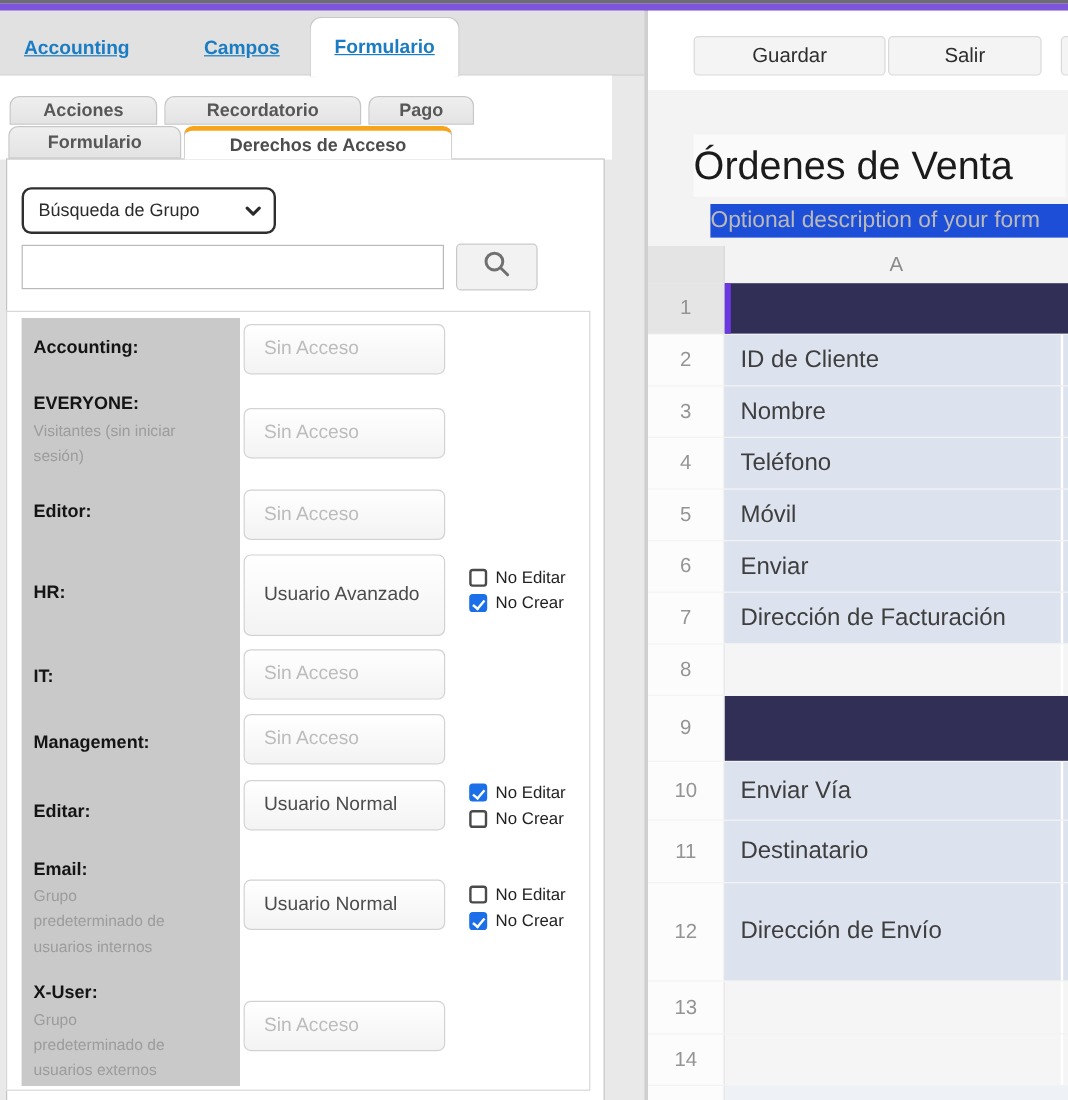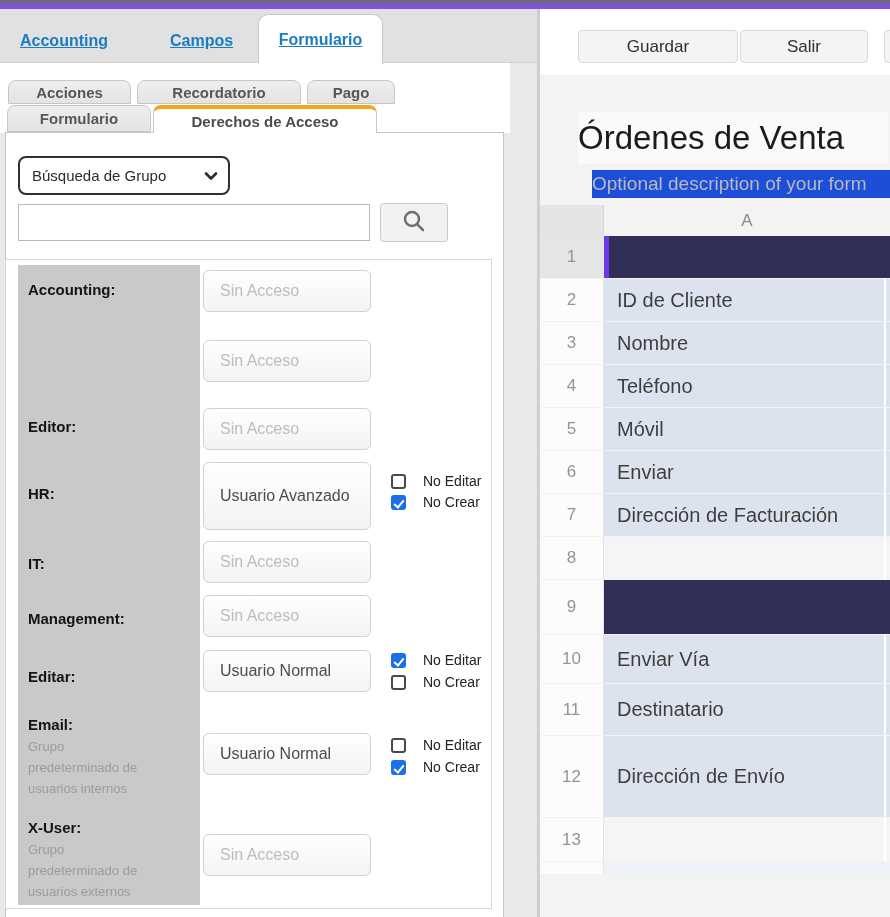--- a/index.html
+++ b/index.html
@@ -46,21 +46,21 @@
 
   .glabel { position:absolute; left:22px; width:160px; }
   .gname { font-size:15px; font-weight:bold; color:#141414; }
   .gdesc { font-size:13px; color:#9c9c9c; line-height:1.6; margin-top:4px; }
 
   .access-btn { position:absolute; left:197px; width:168px; height:42px; background:linear-gradient(#ffffff,#f3f3f3);
       border:1px solid #d2d2d2; border-radius:6px; display:flex; align-items:center; padding-left:16px;
       font-size:16px; color:#4c4c4c; cursor:pointer; line-height:1.3; }
   .access-btn .muted { color:#bcbcbc; }
 
-  .flag { position:absolute; left:385px; display:flex; align-items:center; gap:17px; }
+  .flag { position:absolute; left:385px; display:flex; align-items:center; gap:7px; }
   .cb { width:15px; height:15px; border:2px solid #4a4a4a; border-radius:3px; background:#fff; flex:0 0 auto; cursor:pointer; }
   .cb.checked { background:#1b6fe8; border-color:#1b6fe8; }
   .cb.checked::after { content:""; display:block; width:4px; height:8px; border:solid #fff; border-width:0 2px 2px 0;
       transform:rotate(40deg); margin:0 auto; margin-top:1px; }
   .flag-label { font-size:14px; color:#222; }
 
   
   .right-panel { position:absolute; left:540px; top:9px; width:350px; height:908px; background:#f3f3f3; }
   .rp-top { position:absolute; left:0; top:0; width:350px; height:66px; background:#fff; }
   .toolbar-btn { position:absolute; top:21px; height:33px; background:#f4f4f4; border:1px solid #d9d9d9;
@@ -139,20 +139,24 @@
       <div class="listbox">
         <div class="gray-col"></div>
 
         <div class="glabel" style="top:21px;">
           <div class="gname">Accounting:</div>
         </div>
         <div class="access-btn" style="top:10px;">
           <span class="muted">Sin Acceso</span>
         </div>
 
+        <div class="glabel" style="top:68px;">
+          <div class="gname">EVERYONE:</div>
+          <div class="gdesc" style="width:152px;">Visitantes (sin iniciar sesión)</div>
+        </div>
         <div class="access-btn" style="top:80px;">
           <span class="muted">Sin Acceso</span>
         </div>
 
         <div class="glabel" style="top:158px;">
           <div class="gname">Editor:</div>
         </div>
         <div class="access-btn" style="top:148px;">
           <span class="muted">Sin Acceso</span>
         </div>
@@ -309,19 +313,23 @@
       <div class="srow" style="height:81px;">
         <div class="rowhead">12</div>
         <div class="cell field">
             <span class="ctext">Dirección de Envío</span>
           </div>
       </div>
       <div class="srow" style="height:43px;">
         <div class="rowhead">13</div>
         <div class="cell empty"></div>
       </div>
+      <div class="srow" style="height:42px;">
+        <div class="rowhead">14</div>
+        <div class="cell empty"></div>
+      </div>
       <div class="row15-sliver">
         <div class="rowhead"></div>
         <div class="cellpart"></div>
       </div>
     </div>
   </div>
 </div>
 
 </body></html>

